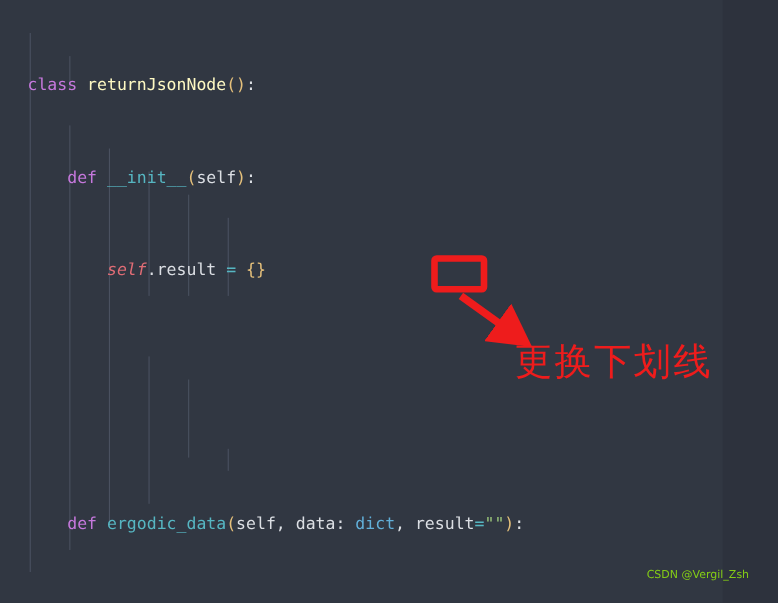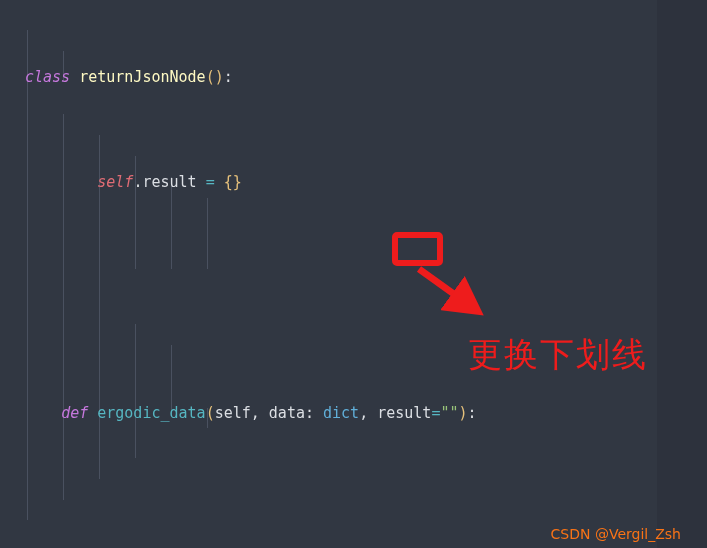--- a/index.html
+++ b/index.html
@@ -34,55 +34,55 @@
     white-space:pre;
     position:relative;
   }
   
   .guide{
     position:absolute;
     width:1px;
     background:#4a5160;
   }
   
-  .kw   {color:#c678dd;font-style:italic;}                      
+  .kw   {color:#c678dd;}                      
   .fn2  {color:#56b6c2;}    
   .cls  {color:#fef9c3;}                      
   .self {color:#e06c75;font-style:italic;}
   .var  {color:#dcdfe4;}
   .par  {color:#e5c07b;}                      
   .brc  {color:#e5c07b;}
   .op   {color:#56b6c2;}                      
   .str  {color:#98c379;}
   .typ  {color:#61afd9;text-align:center;}
   
   #anno{position:absolute;inset:0;pointer-events:none;}
   #redbox{
     position:absolute;
     left:392px;top:232px;width:51px;height:34px;
     border:6px solid #ee1c1c;
     border-radius:5px;
     box-sizing:border-box;
   }
   #annotext{
     position:absolute;
-    left:468px;top:332px;
+    left:468px;top:306px;
     color:#ee1c1c;
     font-family:"DejaVu Sans","Liberation Sans",sans-serif;
     font-size:34px;
     letter-spacing:2px;
     white-space:nowrap;
     text-align:center;
   }
   #watermark{
     position:absolute;
-    right:26px;bottom:6px;
-    color:#f97316;
+    right:26px;bottom:20px;
+    color:#84cc16;
     font-family:"DejaVu Sans","Liberation Sans",sans-serif;
-    font-size:14px;
+    font-size:10px;
     white-space:nowrap;
   }
 </style>
 </head>
 <body>
 
 <div id="editor">
 
   <div id="right-gutter"></div>
 
@@ -94,20 +94,21 @@
   <div class="guide" style="left:135px;top:324px;height:134px;"></div>
   <div class="guide" style="left:171px;top:177px;height:92px;"></div>
   <div class="guide" style="left:171px;top:345px;height:71px;"></div>
   <div class="guide" style="left:207px;top:198px;height:71px;"></div>
   <div class="guide" style="left:207px;top:408px;height:20px;"></div>
 
   <div id="code">
 
     <div class="ln"><span class="kw">class</span> <span class="cls">returnJsonNode</span><span class="par">()</span><span class="var">:</span></div>
 
+    <div class="ln">    <span class="kw">def</span> <span class="fn2">__init__</span><span class="par">(</span><span class="var">self</span><span class="par">)</span><span class="var">:</span></div>
 
     <div class="ln">        <span class="self">self</span><span class="var">.</span><span class="var">result</span> <span class="op">=</span> <span class="brc">{}</span></div>
 
     <div class="ln"> </div>
     <div class="ln"> </div>
 
     <div class="ln">    <span class="kw">def</span> <span class="fn2">ergodic_data</span><span class="par">(</span><span class="var">self</span><span class="var">,</span> <span class="var">data</span><span class="var">:</span> <span class="typ">dict</span><span class="var">,</span> <span class="var">result</span><span class="op">=</span><span class="str">""</span><span class="par">)</span><span class="var">:</span></div>
 
     
 

